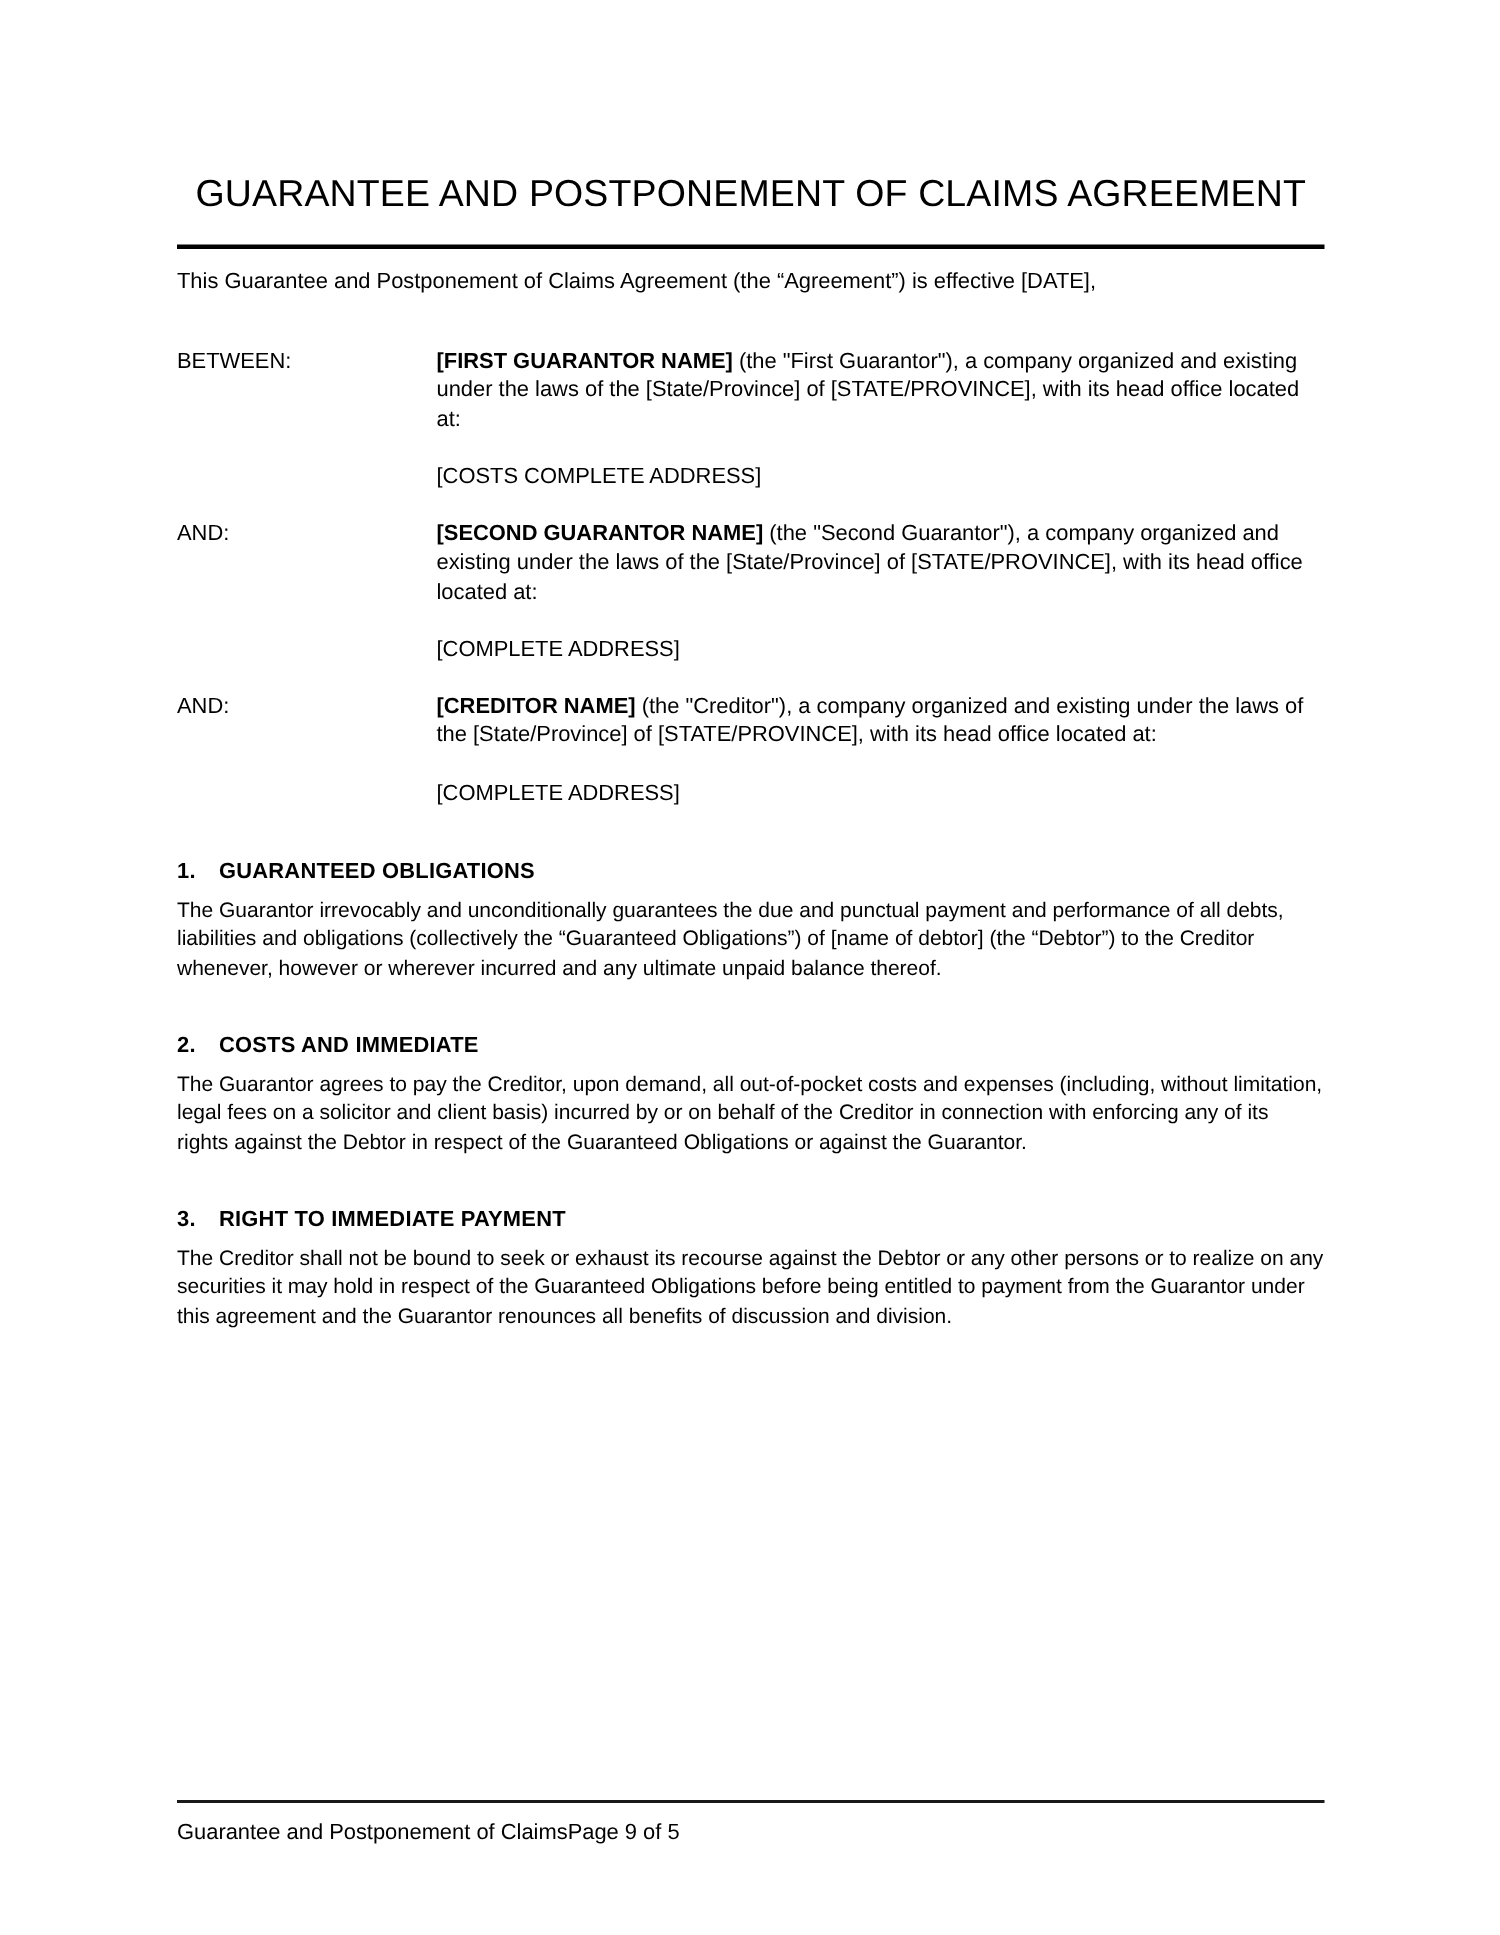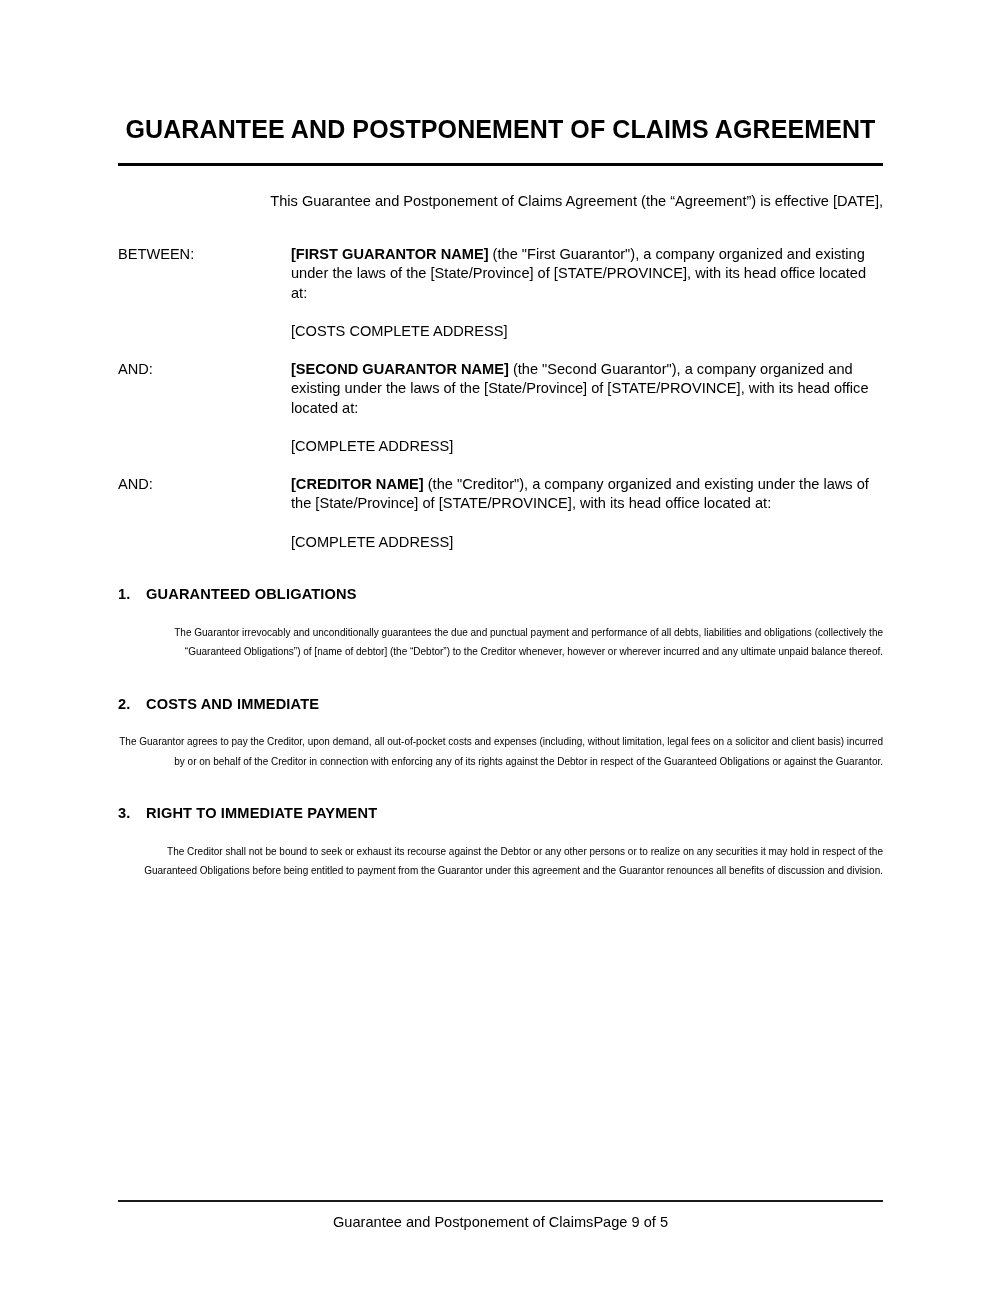--- a/index.html
+++ b/index.html
@@ -22,44 +22,43 @@
     left: 118px;
     top: 0;
     width: 765px;
   }
 
   
   .doc-title {
     margin: 0;
     padding-top: 113px;
     font-size: 25px;
-    font-weight: bold;
+    font-weight: normal;
     line-height: 32px;
     text-align: center;
     letter-spacing: 0.1px;
   }
   .title-rule {
     margin-top: 18px;
     height: 3px;
     background: #000000;
     width: 765px;
   }
   .footer-rule {
     height: 2px;
     background: #1a1a1a;
     width: 765px;
   }
 
   
   .intro {
     margin: 0;
-    padding-top: 26px;
-    font-size: 14.6px;
-    line-height: 19.5px;
-    text-align: right;
+    padding-top: 13px;
+    font-size: 14.6px;
+    line-height: 19.5px;
   }
 
   .parties {
     margin-top: 33px;
   }
   .party-row {
     display: flex;
     align-items: flex-start;
     margin-bottom: 18px;
   }
@@ -97,36 +96,35 @@
     line-height: 19.5px;
     letter-spacing: 0.15px;
   }
   .section-num {
     flex: 0 0 28px;
   }
   .section-title {
     flex: 1 1 auto;
   }
   .section-body {
-    margin-top: 18px;
-    font-size: 10px;
-    line-height: 19.5px;
-    text-align: right;
+    margin-top: 5px;
+    font-size: 14px;
+    line-height: 19.5px;
   }
 
   
   .footer {
     position: absolute;
     left: 118px;
     top: 1200px;
     width: 765px;
   }
   .footer-row {
     display: flex;
-    justify-content: center;
+    justify-content: flex-start;
     align-items: baseline;
     padding-top: 11px;
     font-size: 14.6px;
     line-height: 19px;
   }
 </style>
 </head>
 <body>
 
 <div class="page">

